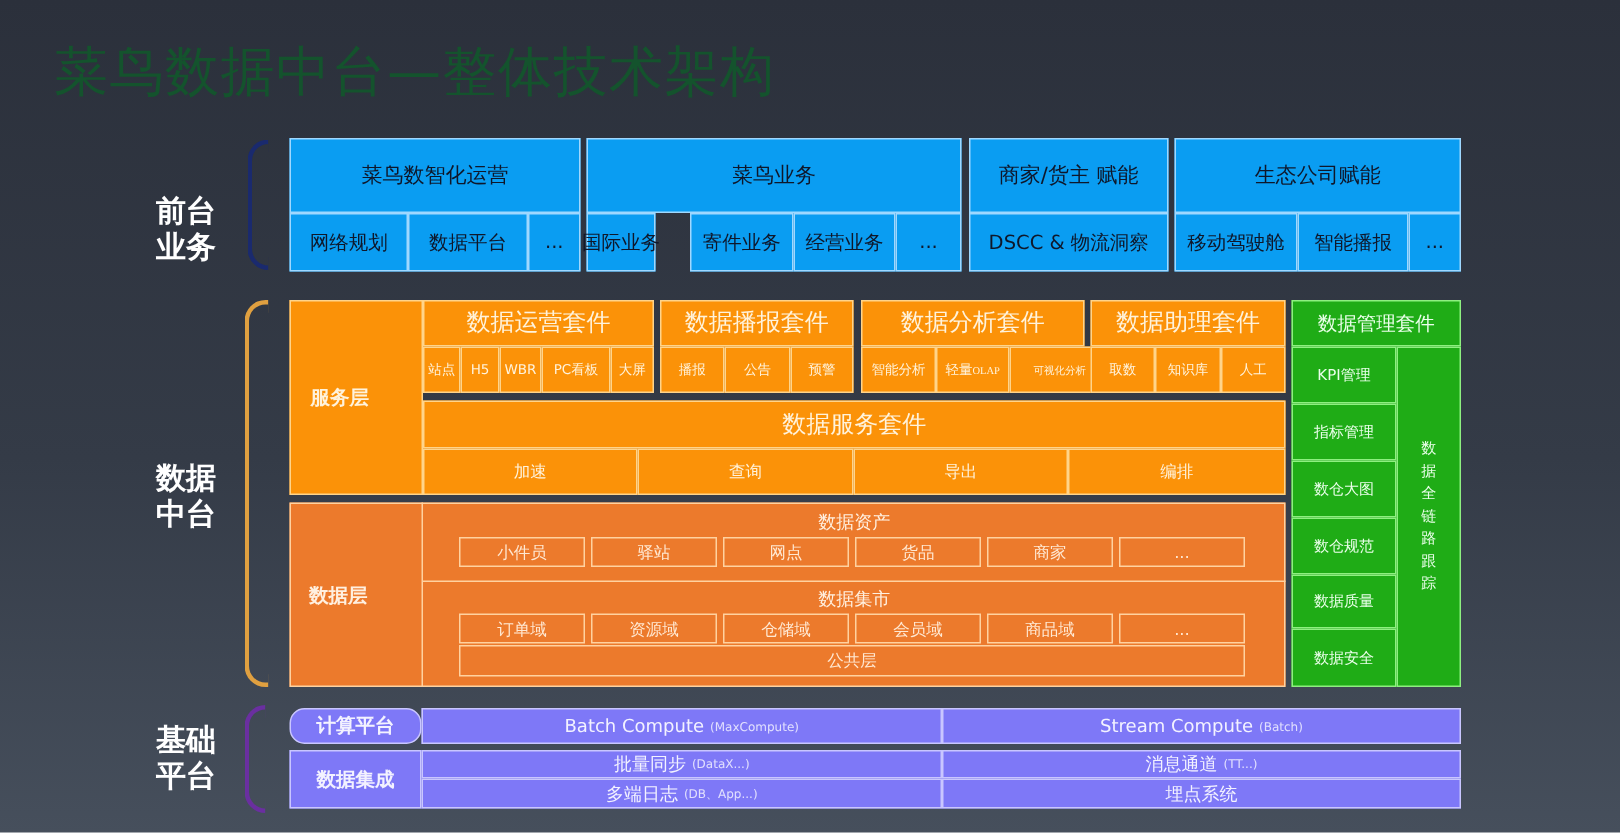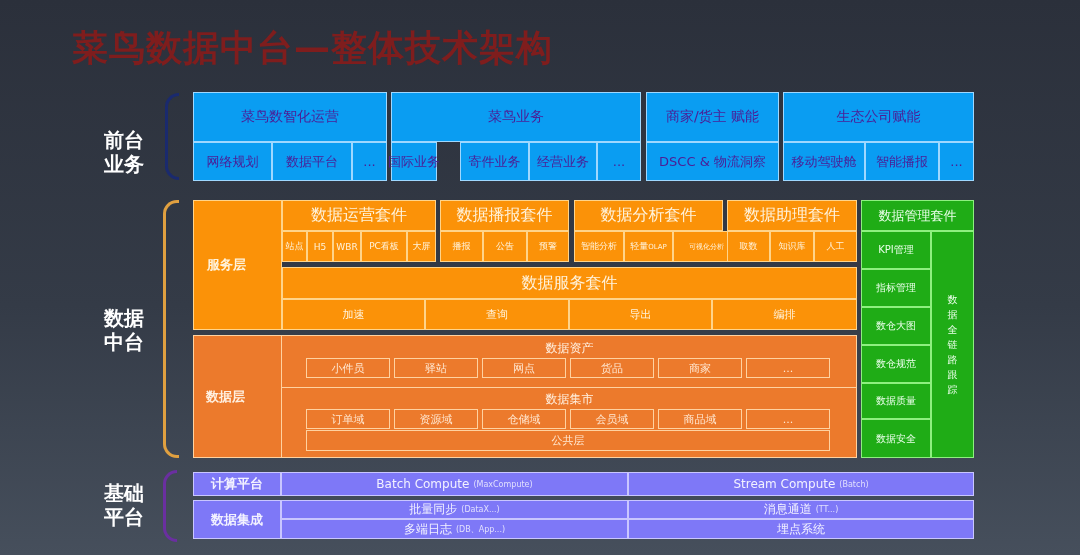--- a/index.html
+++ b/index.html
@@ -3,36 +3,36 @@
 <meta charset="utf-8">
 <style>
   html, body { margin:0; padding:0; }
   body {
     width:1080px; height:555px; overflow:hidden; position:relative;
     background: linear-gradient(180deg, #2b303b 0%, #343b47 55%, #464f5c 100%);
     font-family: "DejaVu Sans", "Liberation Sans", sans-serif;
     color:#fff;
   }
   .abs { position:absolute; box-sizing:border-box; }
-  .title { left:36px; top:24px; font-size:36px; font-weight:bold; color:#7f1d1d; letter-spacing:1px;margin-left:36px; }
+  .title { left:36px; top:24px; font-size:36px; font-weight:normal; color:#14532d; letter-spacing:1px; }
   .side-label { font-size:20px; font-weight:bold; color:#fff; line-height:24px; text-align:center; }
   .bracket { border:3px solid; border-right:none; border-radius:14px 0 0 14px; }
 
   .cell { position:absolute; box-sizing:border-box; display:flex; align-items:center; justify-content:center; text-align:center; white-space:nowrap; }
   
-  .blue { background:#0a9df2; border:1px solid #9fd8ff; color:#4c1d95; }
+  .blue { background:#0a9df2; border:1px solid #9fd8ff; color:#0f172a; }
   .blue-h { font-size:14px; }
   .blue-s { font-size:13px; }
   
   .or { background:#fb9208; border:1px solid #ffd48a; color:#fff3dc; }
   .or-box { background:transparent; border:1px solid #ffd2a0; color:#ffe8d2; font-size:11px; }
   .gr { background:#1fac16; border:1px solid #8ef080; color:#eaffea; }
   .pu { background:#7e78f7; border:1px solid #c9c6ff; color:#f3f2ff; }
   .small { font-size:9px; }
-  .tiny { font-size:7px; }
+  .tiny { font-size:7px;font-family:Liberation Serif, serif; }
   .mid { font-size:11px; }
   .sec-title { font-size:16px; }
   .bold { font-weight:bold; }
   .sub { font-size:8px; opacity:.85; margin-left:4px; }
 </style>
 </head>
 <body>
 
 <div class="abs title">菜鸟数据中台—整体技术架构</div>
 
@@ -137,21 +137,21 @@
 <div class="cell gr" style="left:931px;top:231px;width:43px;height:227px;flex-direction:column;font-size:10px;line-height:15px;">
   <span>数</span>
   <span>据</span>
   <span>全</span>
   <span>链</span>
   <span>路</span>
   <span>跟</span>
   <span>踪</span>
 </div>
 
-<div class="cell pu bold" style="left:193px;top:472px;width:88px;height:24px;font-size:13px;">计算平台</div>
+<div class="cell pu bold" style="left:193px;top:472px;width:88px;height:24px;font-size:13px;border-radius:10px;">计算平台</div>
 <div class="cell pu" style="left:281px;top:472px;width:347px;height:24px;font-size:12px;">
   <span>Batch Compute</span>
     <span class="sub">(MaxCompute)</span>
 </div>
 <div class="cell pu" style="left:628px;top:472px;width:346px;height:24px;font-size:12px;">
   <span>Stream Compute</span>
     <span class="sub">(Batch)</span>
 </div>
 
 <div class="cell pu bold" style="left:193px;top:500px;width:88px;height:39px;font-size:13px;">数据集成</div>

